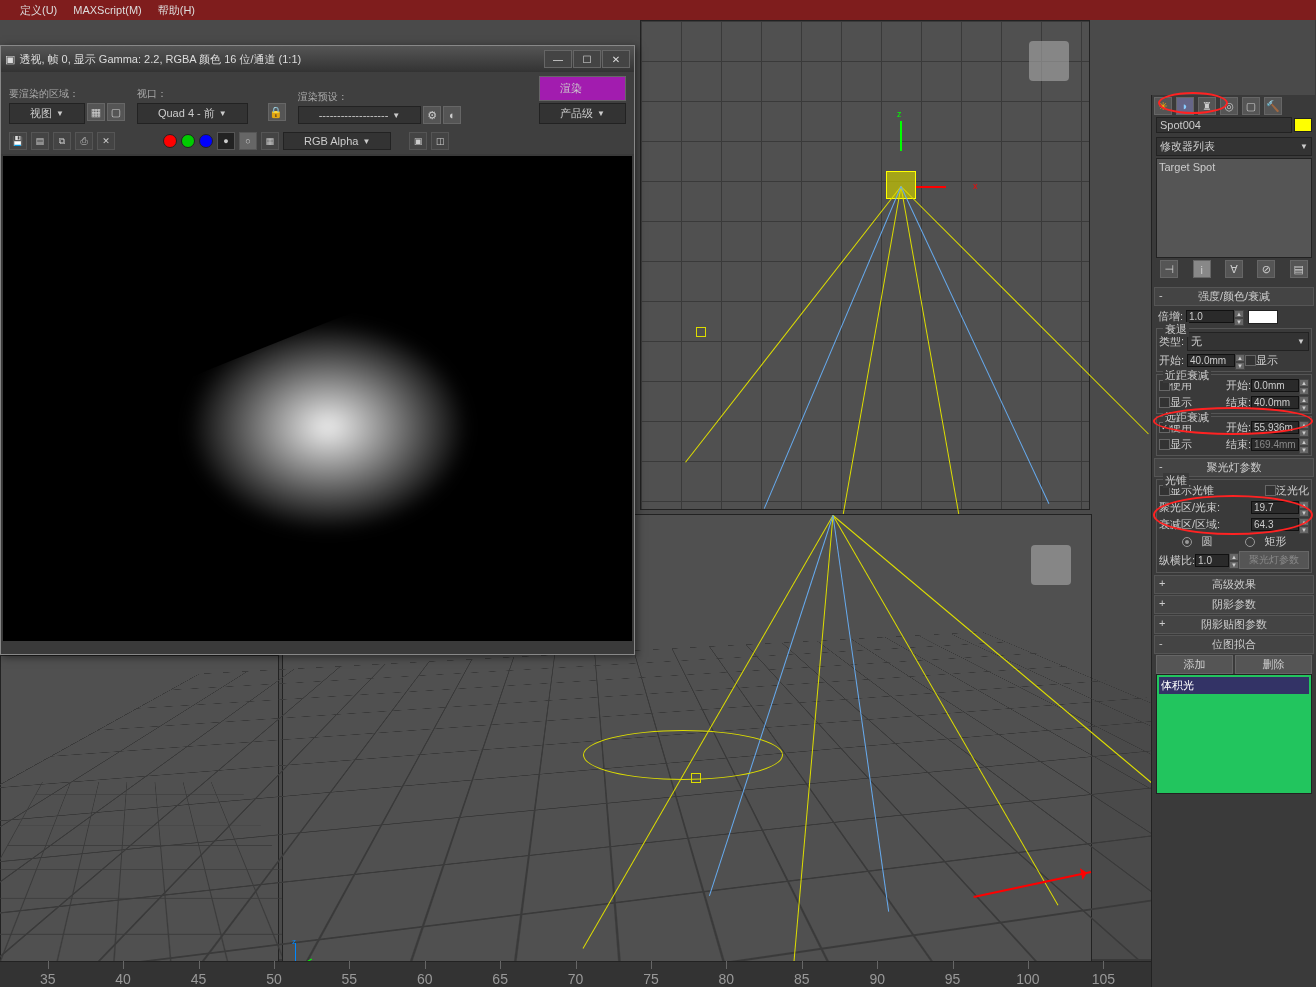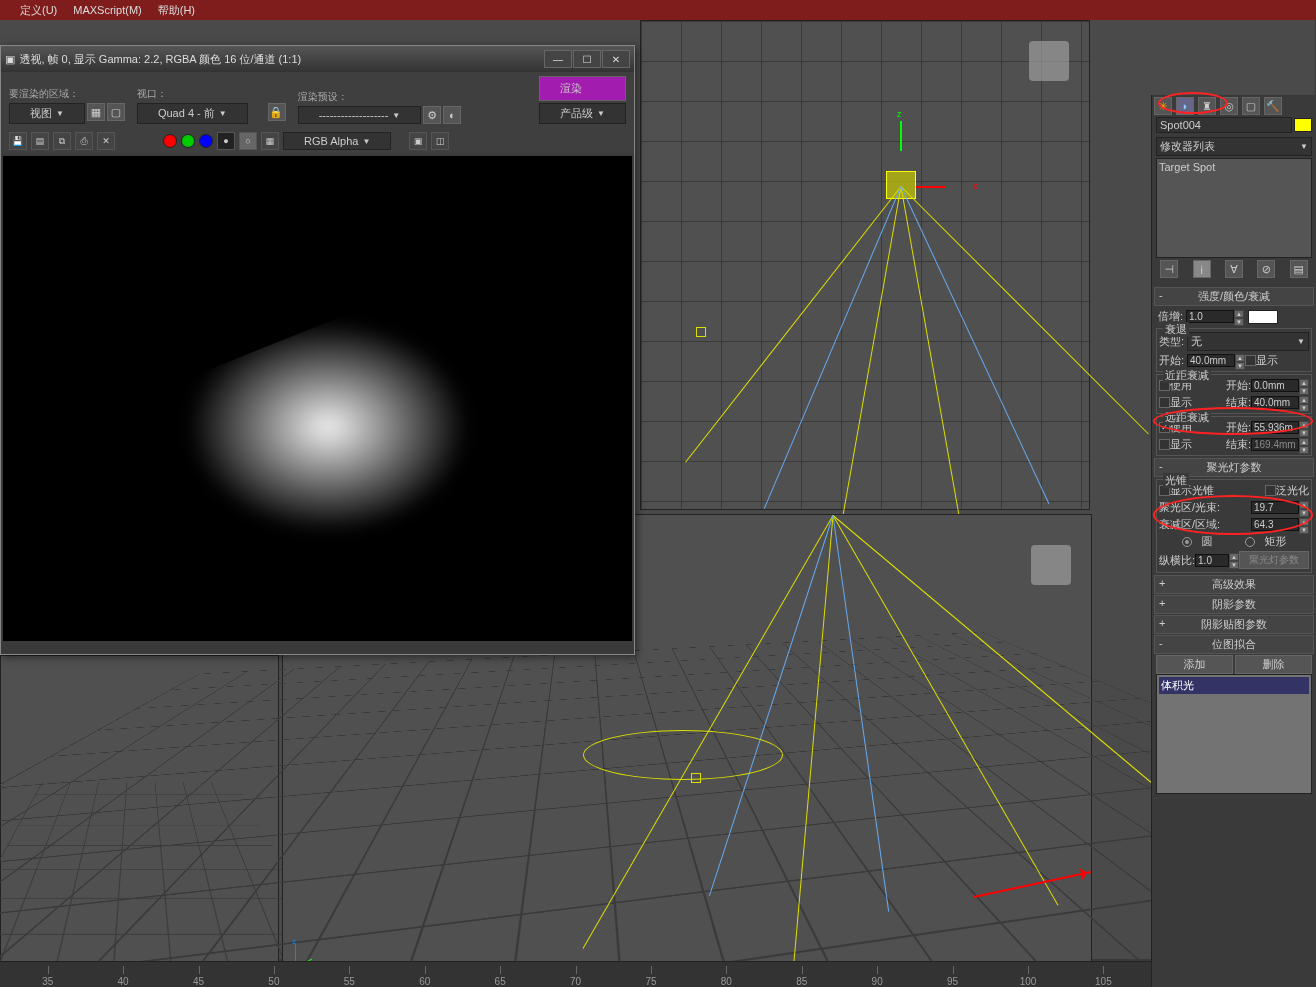--- a/index.html
+++ b/index.html
@@ -57,21 +57,21 @@
 .rw-dropdown { background: #333; border: 1px solid #222; color: #ccc; padding: 2px 20px; display: flex; justify-content: space-between; align-items: center; min-width: 70px; }
 .rw-dropdown::after { content: "▼"; font-size: 8px; margin-left: 4px; }
 .rw-render-btn { background: #a21caf; border: 1px solid #666; padding: 4px 20px; }
 .rw-toolbar2 { padding: 4px 8px; display: flex; align-items: center; gap: 4px; background: #3f3f3f; }
 .rw-toolbar2 .small-btn { width: 18px; height: 18px; background: #444; border: 1px solid #555; display: flex; align-items: center; justify-content: center; font-size: 9px; }
 .rgb-circle { width: 14px; height: 14px; border-radius: 50%; border: 1px solid #222; }
 .rw-canvas { margin: 2px; background: #000; height: 485px; position: relative; overflow: hidden; }
 .light-cone-render { position: absolute; left: 50px; top: 100px; width: 500px; height: 380px; background: radial-gradient(ellipse 200px 150px at 55% 45%, rgba(255,255,255,0.95), rgba(255,255,255,0.4) 40%, transparent 70%); clip-path: polygon(0% 85%, 12% 40%, 88% 0%, 100% 52%, 62% 100%); filter: blur(8px); }
 
 .ruler { position: absolute; left: 0; right: 165px; bottom: 0; height: 26px; background: #333; border-top: 1px solid #222; display: flex; align-items: flex-end; padding: 0 10px; }
-.ruler-tick { flex: 1; text-align: center; font-size: 10px; color: #999; position: relative; }
+.ruler-tick { flex: 1; text-align: center; font-size: 14px; color: #999; position: relative; }
 .ruler-tick::before { content: ""; position: absolute; left: 50%; top: -10px; width: 1px; height: 8px; background: #666; }
 </style>
 </head>
 <body>
 
 <div class="menubar">
   <span>定义(U)</span>
   <span>MAXScript(M)</span>
   <span>帮助(H)</span>
 </div>
@@ -357,21 +357,21 @@
 
   <div class="rollout-header"><span class="toggle">+</span><span>高级效果</span></div>
   <div class="rollout-header"><span class="toggle">+</span><span>阴影参数</span></div>
   <div class="rollout-header"><span class="toggle">+</span><span>阴影贴图参数</span></div>
   <div class="rollout-header"><span class="toggle">-</span><span>位图拟合</span></div>
   <div class="param-row" style="padding:0 4px;gap:2px">
     <div class="btn">添加</div>
     <div class="btn">删除</div>
     <div class="red-ellipse" style="left:6px;top:-3px;width:70px;height:22px"></div>
   </div>
-  <div class="listbox" style="height:120px;background:#737373">
+  <div class="listbox" style="height:120px;background:#22c55e">
     <div style="background:#336;color:#fff;padding:1px 2px">体积光</div>
   </div>
 </div>
 
 <div class="ruler">
   <div class="ruler-tick">35</div>
   <div class="ruler-tick">40</div>
   <div class="ruler-tick">45</div>
   <div class="ruler-tick">50</div>
   <div class="ruler-tick">55</div>

